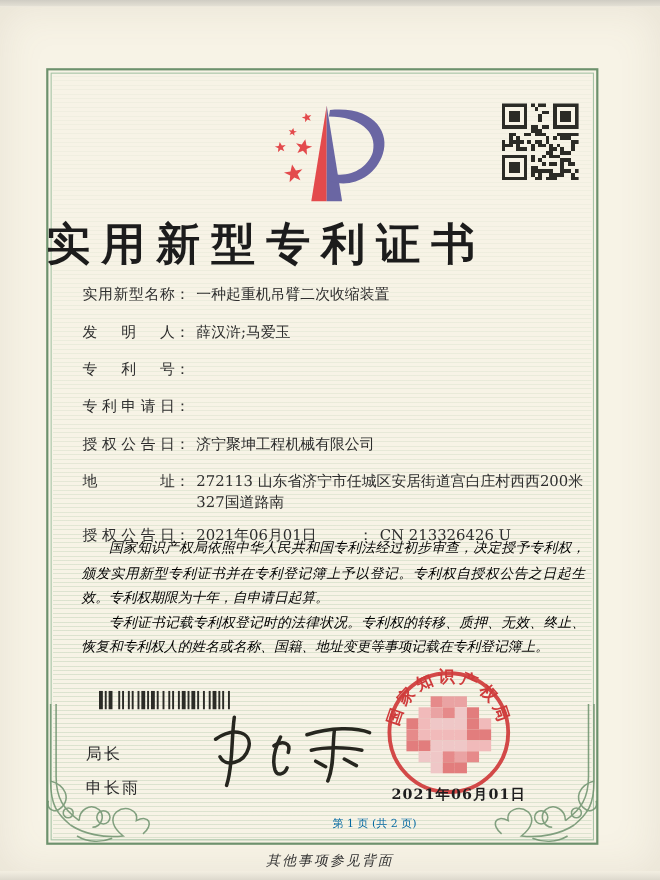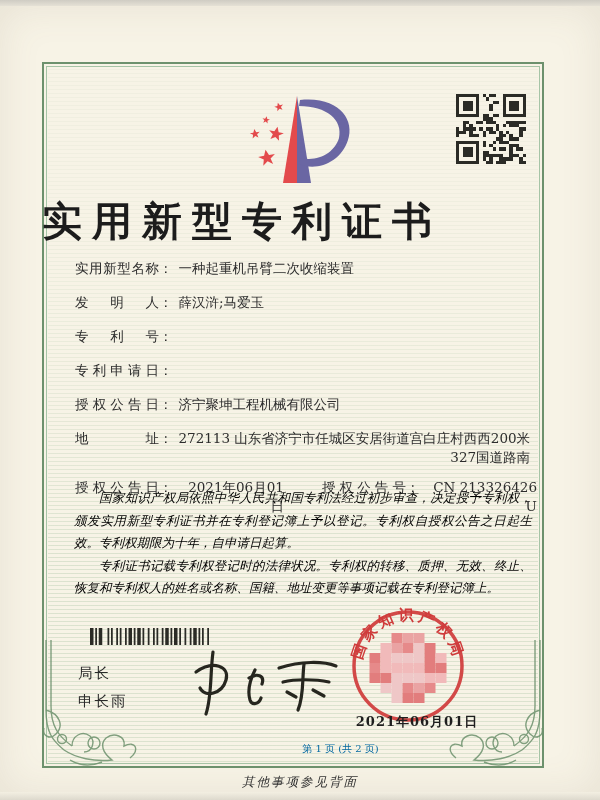--- a/index.html
+++ b/index.html
@@ -33,34 +33,34 @@
   .logo{position:absolute;left:233px;top:84px;width:134px;height:100px;}
   .qr{position:absolute;left:456px;top:88px;width:70px;height:70px;}
 
   .title{position:absolute;left:42px;top:188px;width:502px;
     font-size:40px;font-weight:600;letter-spacing:10px;color:#1c1c1c;}
 
   .fields{position:absolute;left:75px;top:253px;width:462px;font-size:13.5px;color:#2d2d2d;}
   .frow{display:flex;align-items:flex-start;line-height:19px;margin-bottom:15px;}
   .flabel{display:inline-block;width:84px;text-align:justify;text-align-last:justify;flex:0 0 84px;}
   .colon{flex:0 0 auto;}
-  .fvalue{margin-left:6px;white-space:pre-line;text-align:right;}
+  .fvalue{margin-left:6px;white-space:pre-line;}
   .frow.addr{margin-bottom:11px;}
   .subfield{display:flex;margin-left:38px;}
 
   .paragraphs{position:absolute;left:74px;top:481px;width:458px;
     font-size:12.5px;line-height:22.5px;color:#000000;text-align:justify;
     font-style:italic;}
   .paragraphs p{margin:0;text-indent:2em;}
 
   .barcode{position:absolute;left:90px;top:622px;width:184px;height:17px;}
 
   .officer{position:absolute;left:78px;top:658px;font-size:14.5px;color:#2a2a2a;
     font-family:"DejaVu Sans","Liberation Sans",sans-serif;}
-  .officer div{margin-bottom:9px;letter-spacing:2px;}
+  .officer div{margin-bottom:9px;letter-spacing:2px;margin-top:12px;}
   .signature{position:absolute;left:183px;top:636px;width:168px;height:84px;}
 
   .seal{position:absolute;left:349px;top:601px;width:118px;height:118px;}
   .seal-date{position:absolute;left:352px;top:707px;width:130px;text-align:center;
     font-size:13px;font-weight:bold;color:#1e1e1e;letter-spacing:1px;}
 
   .page-no{position:absolute;left:42px;top:736px;width:597px;text-align:center;
     font-size:10px;color:#0369a1;}
   .footer-note{position:absolute;left:0;top:768px;width:600px;text-align:center;
     font-size:12.5px;color:#333;font-style:italic;letter-spacing:2px;}
@@ -280,21 +280,20 @@
       <span class="flabel">地址</span>
         <span class="colon">：</span>
       <span class="fvalue">272113 山东省济宁市任城区安居街道宫白庄村西西200米
 327国道路南</span>
     </div>
     <div class="frow">
       <span class="flabel">授权公告日</span>
         <span class="colon">：</span>
       <span class="fvalue">2021年06月01日</span>
       <span class="subfield">
-        <span class="flabel">授权公告号</span>
           <span class="colon">：</span>
         <span class="fvalue">CN 213326426 U</span>
       </span>
     </div>
   </div>
 
   <div class="paragraphs">
     <p>国家知识产权局依照中华人民共和国专利法经过初步审查，决定授予专利权，颁发实用新型专利证书并在专利登记簿上予以登记。专利权自授权公告之日起生效。专利权期限为十年，自申请日起算。</p>
     <p>专利证书记载专利权登记时的法律状况。专利权的转移、质押、无效、终止、恢复和专利权人的姓名或名称、国籍、地址变更等事项记载在专利登记簿上。</p>
   </div>

